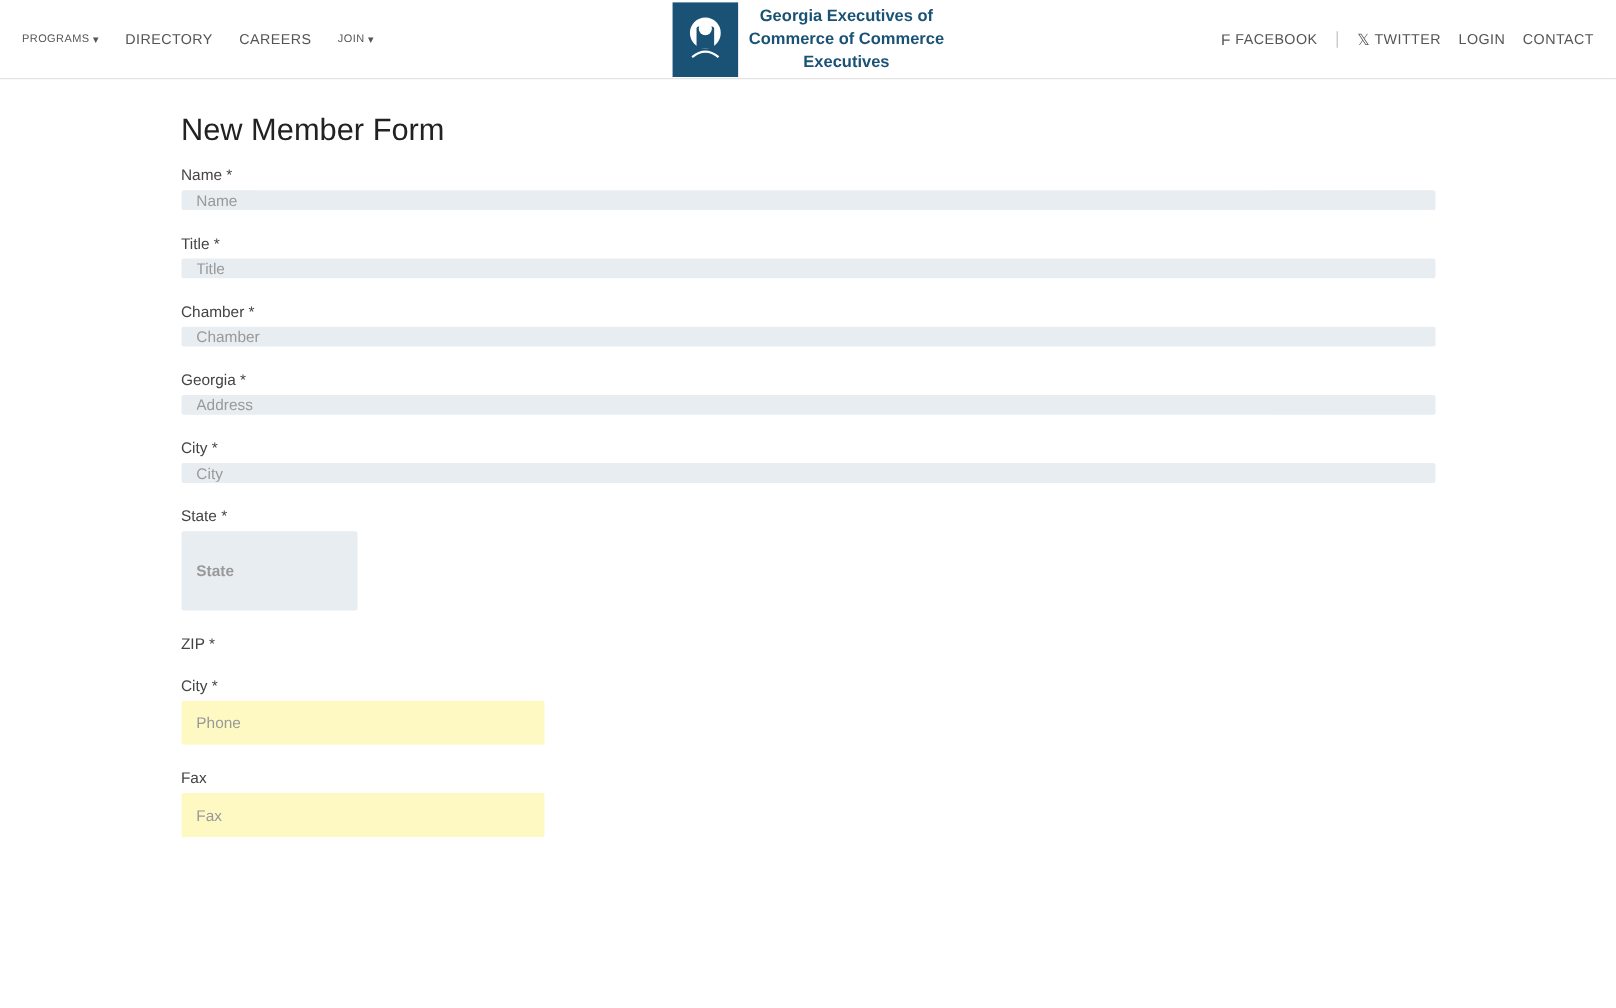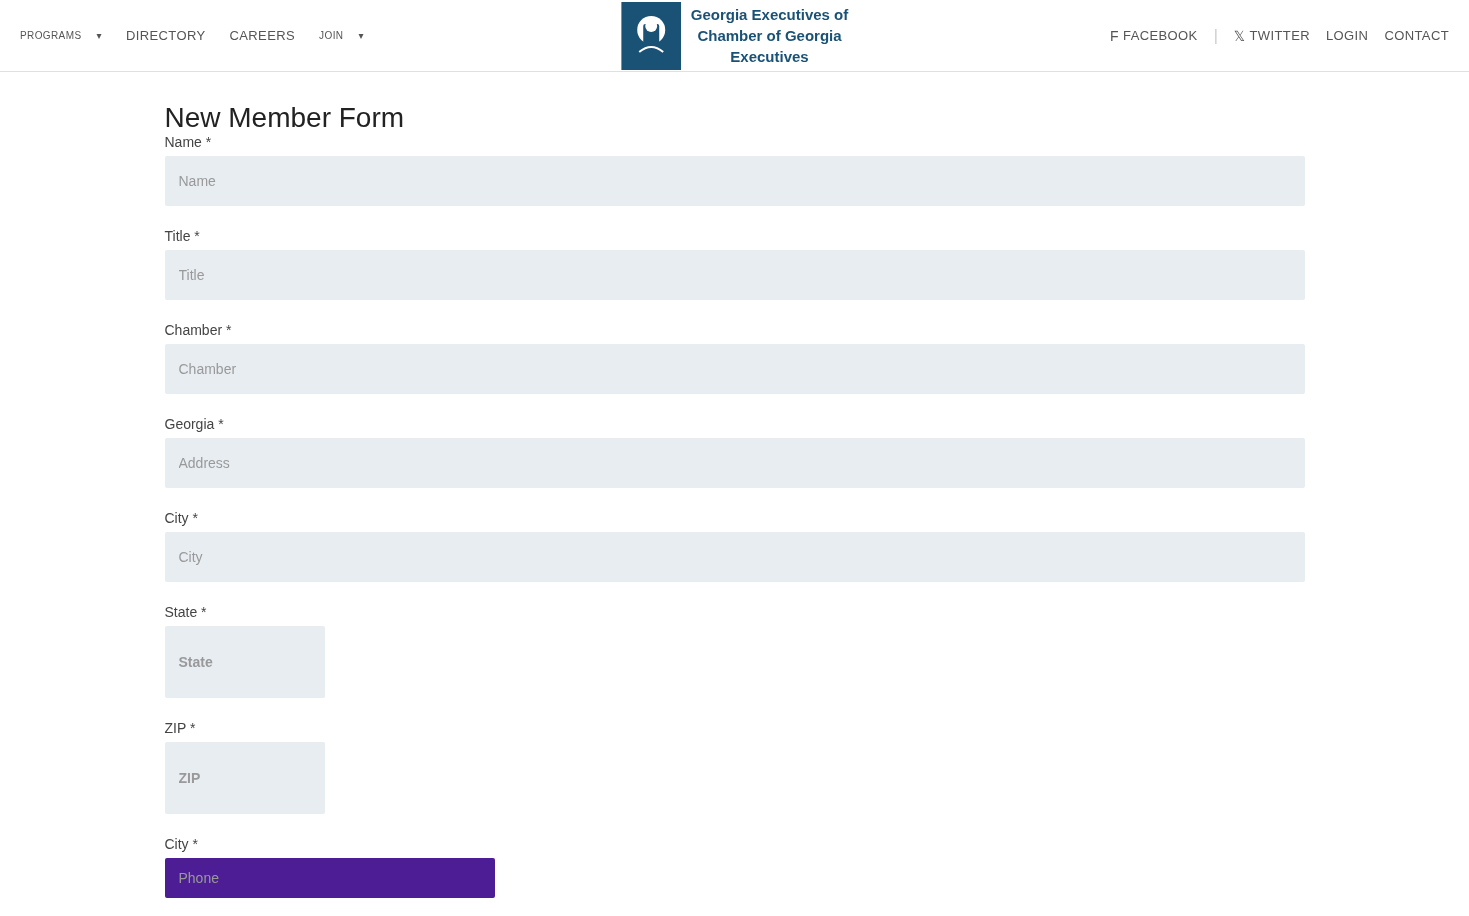--- a/index.html
+++ b/index.html
@@ -37,21 +37,21 @@
       color: #555;
       font-size: 13px;
       font-weight: 500;
       letter-spacing: 0.03em;
       text-transform: uppercase;
     }
 
     .nav-item-with-arrow {
       display: flex;
       align-items: center;
-      gap: 15px;
+      gap: 3px;
       cursor: pointer;
       color: #555;
       font-size: 13px;
       font-weight: 500;
       letter-spacing: 0.03em;
       text-transform: uppercase;
     }
 
     .nav-item-with-arrow span {
       font-size: 10px;
@@ -115,32 +115,33 @@
     }
 
     .page-title {
       font-size: 28px;
       font-weight: 400;
       color: #222;
     }
 
     .form-group {
       margin-bottom: 22px;
+      margin-top: 17px;
     }
 
     .form-label {
       display: block;
       font-size: 14px;
       color: #444;
       margin-bottom: 6px;
     }
 
     .form-input-full {
       width: 100%;
-      padding: 17px 14px;
+      padding: 1px 14px;
       background: #e8edf2;
       border: none;
       border-radius: 2px;
       font-size: 14px;
       color: #888;
       outline: none;
     }
 
     .form-input-full::placeholder {
       color: #999;
@@ -158,21 +159,21 @@
       font-weight: bold;
     }
 
     .form-input-short::placeholder {
       color: #999;
     }
 
     .form-input-medium {
       width: 330px;
       padding: 12px 14px;
-      background: #4c1d95;
+      background: #fef9c3;
       border: none;
       border-radius: 2px;
       font-size: 14px;
       color: #888;
       outline: none;
     }
 
     .form-input-medium::placeholder {
       color: #999;
     }
@@ -198,21 +199,21 @@
   <div class="logo-center">
     <svg class="logo-icon" viewBox="0 0 60 68" xmlns="http://www.w3.org/2000/svg">
       <rect width="60" height="68" fill="#1a5276"></rect>
       <circle cx="30" cy="28" r="14" fill="white"></circle>
       <rect x="22" y="22" width="16" height="20" rx="2" fill="#1a5276"></rect>
       <circle cx="30" cy="24" r="6" fill="white"></circle>
       <path d="M18 50 Q30 40 42 50" stroke="white" stroke-width="2" fill="none"></path>
     </svg>
     <div class="logo-text">
       <div>Georgia Executives of</div>
-      <div>Chamber of Georgia</div>
+      <div>Commerce of Commerce</div>
       <div>Executives</div>
     </div>
   </div>
 
   <nav class="nav-right">
     <a href="#" class="nav-social">
       <span class="social-icon">f</span>
       <span>FACEBOOK</span>
     </a>
     <span class="nav-right-divider">|</span>
@@ -255,21 +256,20 @@
       <input type="text" class="form-input-full" placeholder="City" style="">
     </div>
 
     <div class="form-group">
       <label class="form-label">State *</label>
       <input type="text" class="form-input-short" placeholder="State" style="">
     </div>
 
     <div class="form-group">
       <label class="form-label">ZIP *</label>
-      <input type="text" class="form-input-short" placeholder="ZIP" style="">
     </div>
 
     <div class="form-group">
       <label class="form-label">City *</label>
       <input type="text" class="form-input-medium" placeholder="Phone" style="">
     </div>
 
     <div class="form-group">
       <label class="form-label">Fax</label>
       <input type="text" class="form-input-medium" placeholder="Fax" style="">

